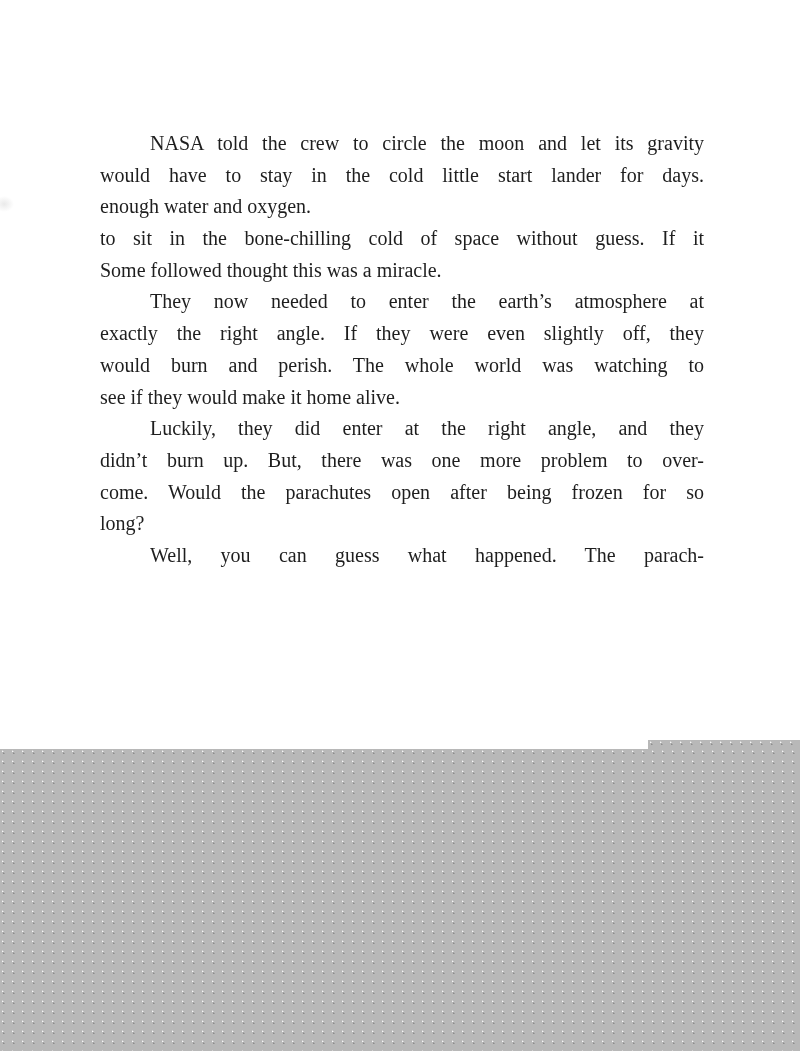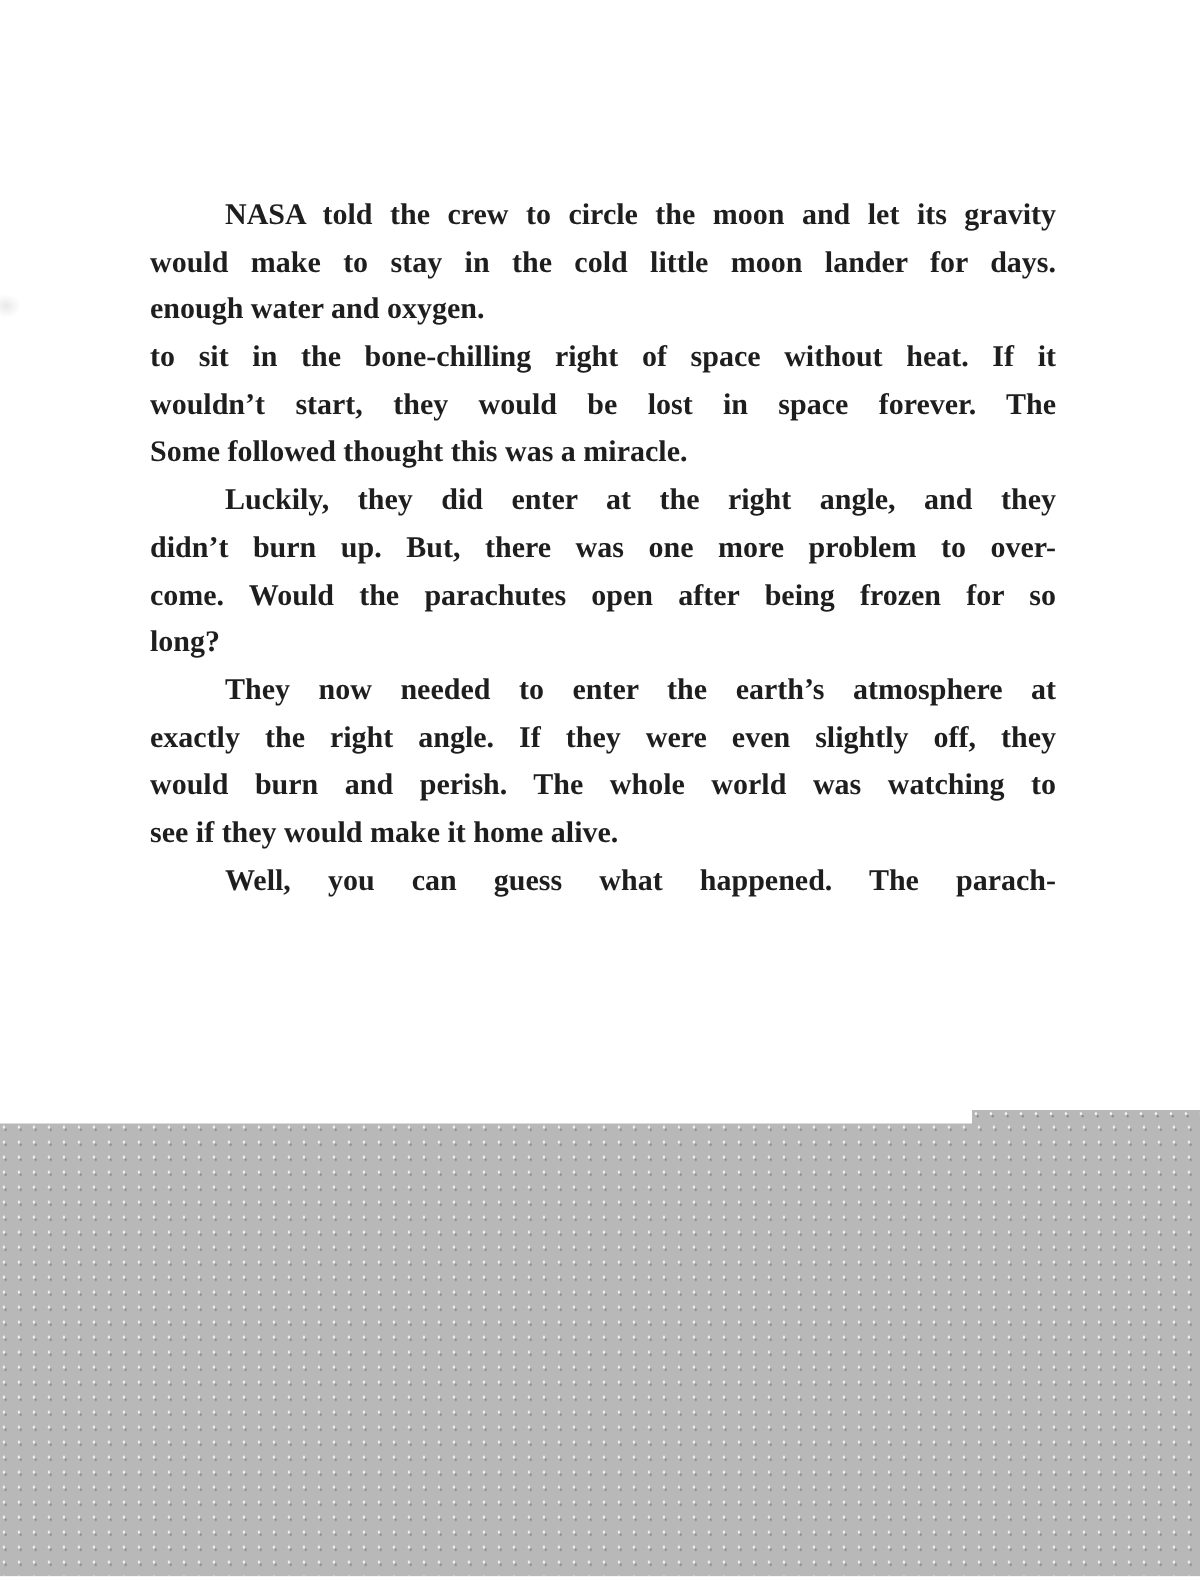--- a/index.html
+++ b/index.html
@@ -16,21 +16,21 @@
   .passage {
     position: absolute;
     top: 128px;
     left: 100px;
     width: 604px;
     font-size: 20px;
     line-height: 31.7px;
     color: #1e1e1e;
   }
 
-  .para { margin: 0; padding: 0; font-weight: bold; }
+  .para { margin: 0; padding: 0; }
 
   .line {
     height: 31.7px;
     overflow: hidden;
     text-align: justify;
     text-align-last: justify;
   }
 
   .line.pfirst { text-indent: 50px; }
 
@@ -77,42 +77,41 @@
 <body>
 
 <div class="page">
 
   <div class="smudge"></div>
 
   <div class="passage">
 
     <div class="para">
       <div class="line pfirst">NASA told the crew to circle the moon and let its gravity</div>
-      <div class="line">would make to stay in the cold little moon lander for days.</div>
+      <div class="line">would have to stay in the cold little start lander for days.</div>
       <div class="line plast">enough water and oxygen.</div>
     </div>
 
     <div class="para">
-      <div class="line">to sit in the bone-chilling right of space without heat. If it</div>
-      <div class="line">wouldn’t start, they would be lost in space forever. The</div>
+      <div class="line">to sit in the bone-chilling cold of space without guess. If it</div>
       <div class="line plast">Some followed thought this was a miracle.</div>
+    </div>
+
+    <div class="para">
+      <div class="line pfirst">They now needed to enter the earth’s atmosphere at</div>
+      <div class="line">exactly the right angle. If they were even slightly off, they</div>
+      <div class="line">would burn and perish. The whole world was watching to</div>
+      <div class="line plast">see if they would make it home alive.</div>
     </div>
 
     <div class="para">
       <div class="line pfirst">Luckily, they did enter at the right angle, and they</div>
       <div class="line">didn’t burn up. But, there was one more problem to over-</div>
       <div class="line">come. Would the parachutes open after being frozen for so</div>
       <div class="line plast">long?</div>
-    </div>
-
-    <div class="para">
-      <div class="line pfirst">They now needed to enter the earth’s atmosphere at</div>
-      <div class="line">exactly the right angle. If they were even slightly off, they</div>
-      <div class="line">would burn and perish. The whole world was watching to</div>
-      <div class="line plast">see if they would make it home alive.</div>
     </div>
 
     <div class="para">
       <div class="line pfirst">Well, you can guess what happened. The parach-</div>
     </div>
 
   </div>
 
   <div class="overlay-patch"></div>
   <div class="overlay"></div>

